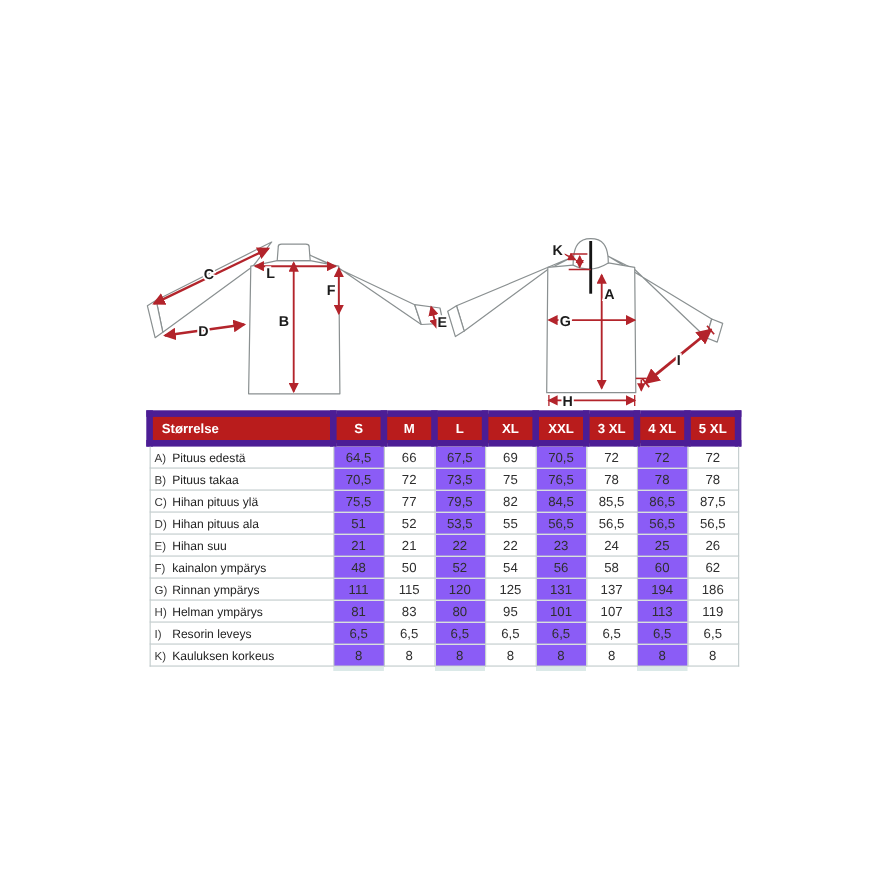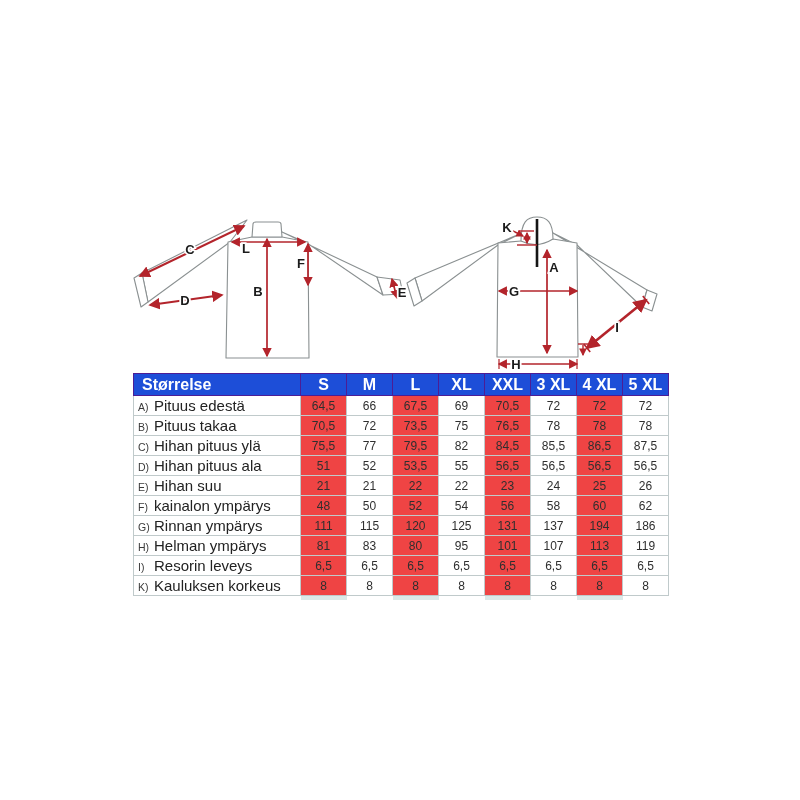--- a/index.html
+++ b/index.html
@@ -5,29 +5,29 @@
   html,body{margin:0;padding:0;width:800px;height:800px;background:#ffffff;overflow:hidden;}
   .stage{position:absolute;inset:0;width:800px;height:800px;background:#ffffff;
          font-family:"Liberation Sans",sans-serif;}
   
   #diagram-svg{position:absolute;left:130px;top:193px;width:550px;height:186px;}
   .dlbl text{font-family:"Liberation Sans",sans-serif;font-size:13px;font-weight:bold;
              fill:#1b1b1b;text-anchor:middle;paint-order:stroke;stroke:#ffffff;stroke-width:3.5px;}
   
   #size-table{position:absolute;left:133px;top:373px;width:535px;border-collapse:collapse;
               table-layout:fixed;font-family:"Liberation Sans",sans-serif;}
-  #size-table th{background:#1d4ed8;color:#ffffff;font-size:16px;font-weight:bold;
-                 height:21px;border:1px solid #4c1d95;padding:0;text-align:center;}
+  #size-table th{background:#b91c1c;color:#ffffff;font-size:12px;font-weight:bold;
+                 height:21px;border:6px solid #4c1d95;padding:0;text-align:center;}
   #size-table th.lblh{text-align:left;padding-left:8px;}
   #size-table td{height:19px;padding:0;border:1px solid #c0cacb;font-size:12px;color:#2f2f2f;
                  text-align:center;white-space:nowrap;overflow:hidden;}
   #size-table td.lbl{text-align:left;padding-left:4px;color:#222;}
-  #size-table td.shaded{background:#ef4444;}
+  #size-table td.shaded{background:#8b5cf6;}
   #size-table .letter{display:inline-block;width:16px;font-size:10.5px;color:#3a3a3a;}
-  #size-table .lname{font-size:15px;}
+  #size-table .lname{font-size:11px;}
   #size-table tr.tail td{border:none;height:4px;background:transparent;}
   #size-table tr.tail td.shaded{background:#dbe9e8;}
 </style>
 </head>
 <body>
 
 <div class="stage">
 
   <svg id="diagram-svg" viewBox="0 0 550 186">
     <defs>

